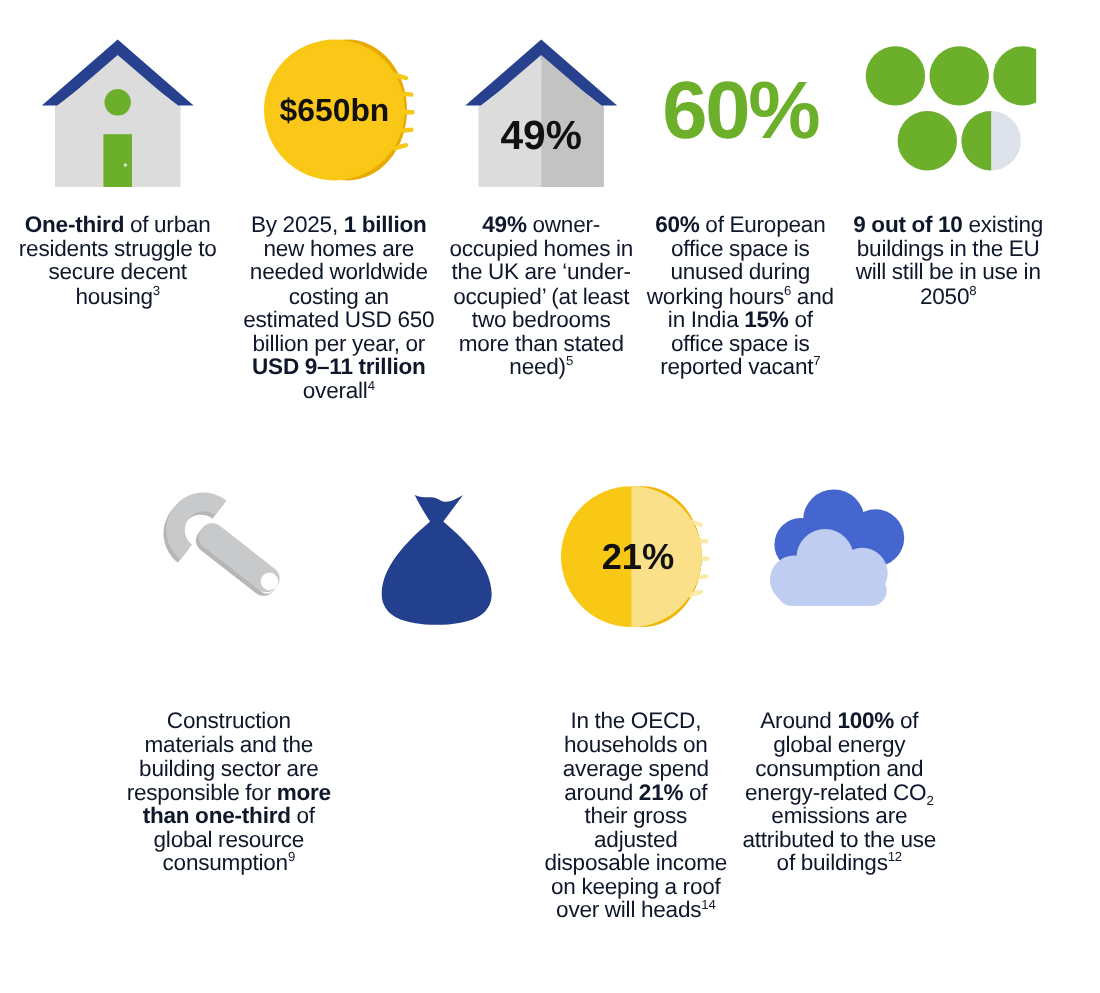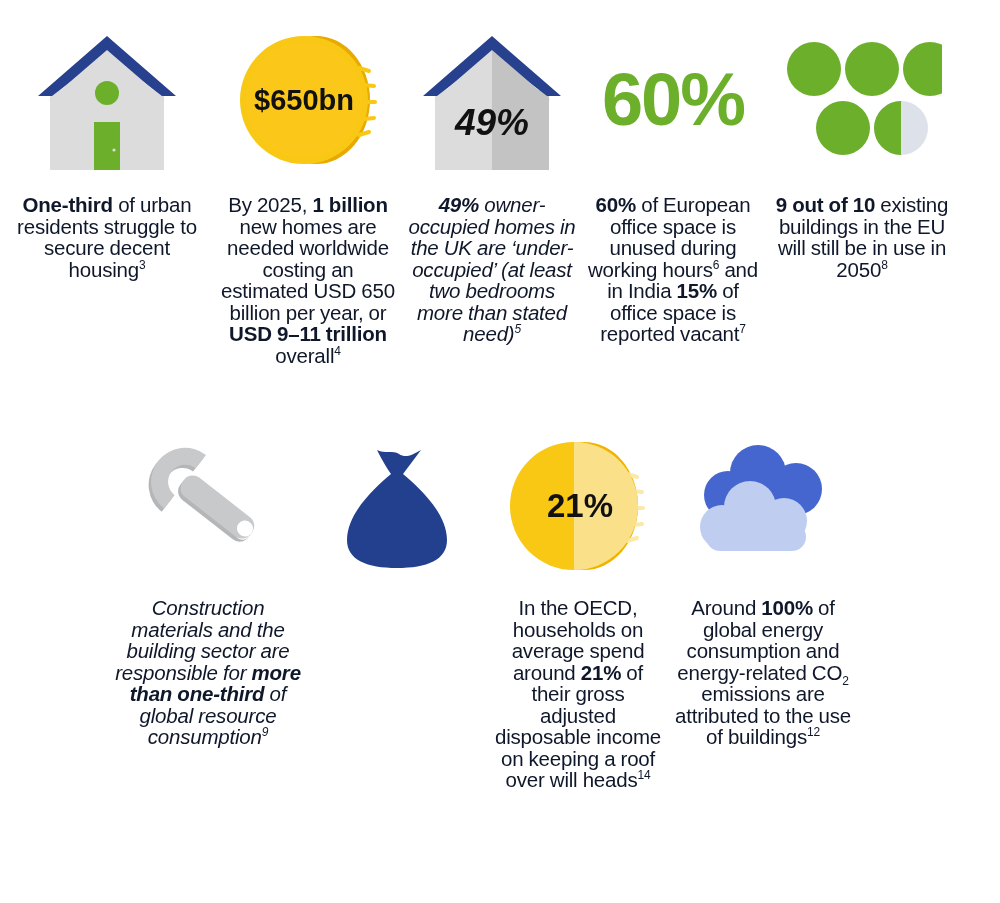--- a/index.html
+++ b/index.html
@@ -33,27 +33,27 @@
   }
   .stat-cell {
     display: flex;
     flex-direction: column;
     align-items: center;
     box-sizing: border-box;
   }
   .row-top .stat-cell { width: 182px; padding: 0 6px; }
   .row-top .stat-cell:nth-child(1) { width: 214px; }
   .row-top .stat-cell:nth-child(2) { width: 188px; }
-  .row-top .stat-cell:nth-child(3) { width: 180px; font-style: italic; }
+  .row-top .stat-cell:nth-child(3) { width: 180px; }
   .row-top .stat-cell:nth-child(4) { width: 182px; }
   .row-top .stat-cell:nth-child(5) { width: 196px; }
 
   .row-bottom { padding-left: 108px; }
-  .row-bottom .stat-cell { width: 182px; padding: 0 6px; }
-  .row-bottom .stat-cell:nth-child(1) { width: 200px; font-style: italic; }
+  .row-bottom .stat-cell { width: 182px; padding: 0 6px; gap: 48px; }
+  .row-bottom .stat-cell:nth-child(1) { width: 200px; }
   .row-bottom .stat-cell:nth-child(2) { width: 180px; }
   .row-bottom .stat-cell:nth-child(3) { width: 180px; }
   .row-bottom .stat-cell:nth-child(4) { width: 190px; }
 
   .icon-box {
     height: 160px;
     display: flex;
     align-items: center;
     justify-content: center;
     width: 100%;

